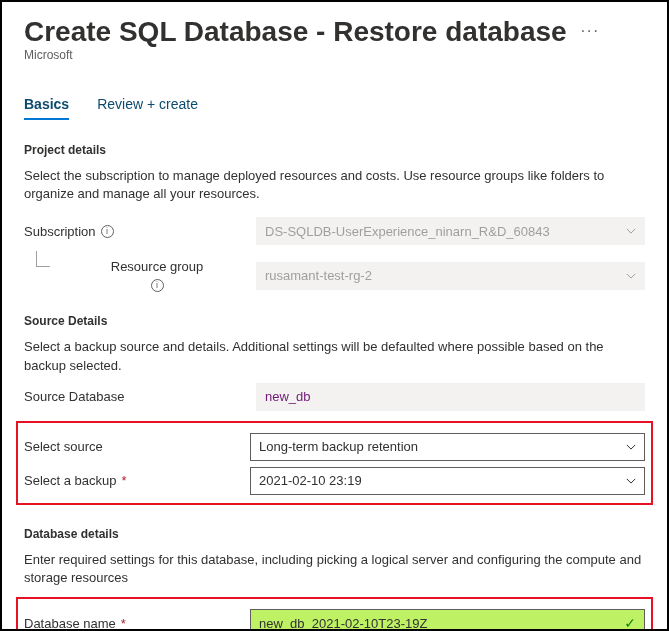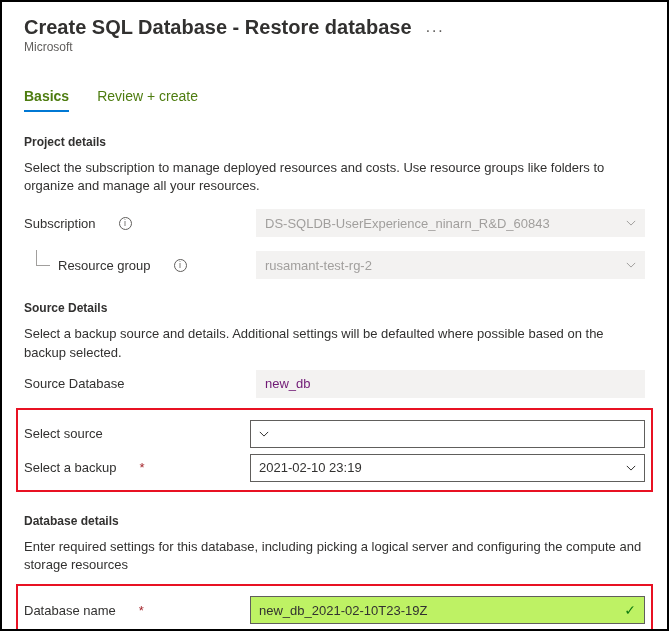--- a/index.html
+++ b/index.html
@@ -8,21 +8,21 @@
       font-size: 13px;
       color: #323130;
       background: #ffffff;
       width: 669px;
       height: 631px;
       overflow: hidden;
       border: 2px solid #000;
     }
     .content { padding: 14px 22px 0 22px; }
     .page-title {
-      font-size: 20px;
+      font-size: 28px;
       font-weight: 600;
       color: #323130;
       display: inline;
     }
     .ellipsis-more {
       display: inline-block;
       vertical-align: top;
       margin-left: 10px;
       color: #605e5c;
       font-size: 16px;
@@ -37,21 +37,21 @@
     .tabs {
       margin-top: 34px;
       border-bottom: 1px solid transparent;
       display: flex;
       gap: 28px;
     }
     .tab {
       font-size: 14px;
       padding-bottom: 6px;
       cursor: pointer;
-      color: #4d7c0f;
+      color: #0c4a6e;
     }
     .tab.active {
       font-weight: 600;
       border-bottom: 2px solid #0078d4;
     }
     .section-heading {
       font-size: 12px;
       font-weight: 600;
       margin-top: 22px;
       color: #323130;
@@ -67,26 +67,27 @@
       align-items: center;
       margin-top: 14px;
       min-height: 28px;
     }
     .form-label {
       width: 232px;
       font-size: 13px;
       color: #323130;
       display: flex;
       align-items: center;
-      gap: 23px;
+      gap: 5px;
       flex-shrink: 0;
     }
     .form-label.indented {
       padding-left: 34px;
       position: relative;
+      flex-direction: column;
     }
     .tree-connector {
       position: absolute;
       left: 12px;
       top: -8px;
       width: 14px;
       height: 16px;
       border-left: 1px solid #a19f9d;
       border-bottom: 1px solid #a19f9d;
     }
@@ -217,20 +218,21 @@
       <span class="form-value">new_db</span>
     </div>
   </div>
 
   <div class="highlight-box">
     <div class="form-row">
       <div class="form-label">
         <span>Select source</span>
       </div>
       <div class="form-control select-field">
+        <span class="form-value">Long-term backup retention</span>
         <span class="chevron">
           <svg viewBox="0 0 12 12" width="10" height="10">
               <path d="M1 3.5 L6 8.5 L11 3.5" fill="none" stroke="#323130" stroke-width="1.2"></path>
             </svg>
         </span>
       </div>
     </div>
     <div class="form-row">
       <div class="form-label">
         <span>Select a backup</span>

